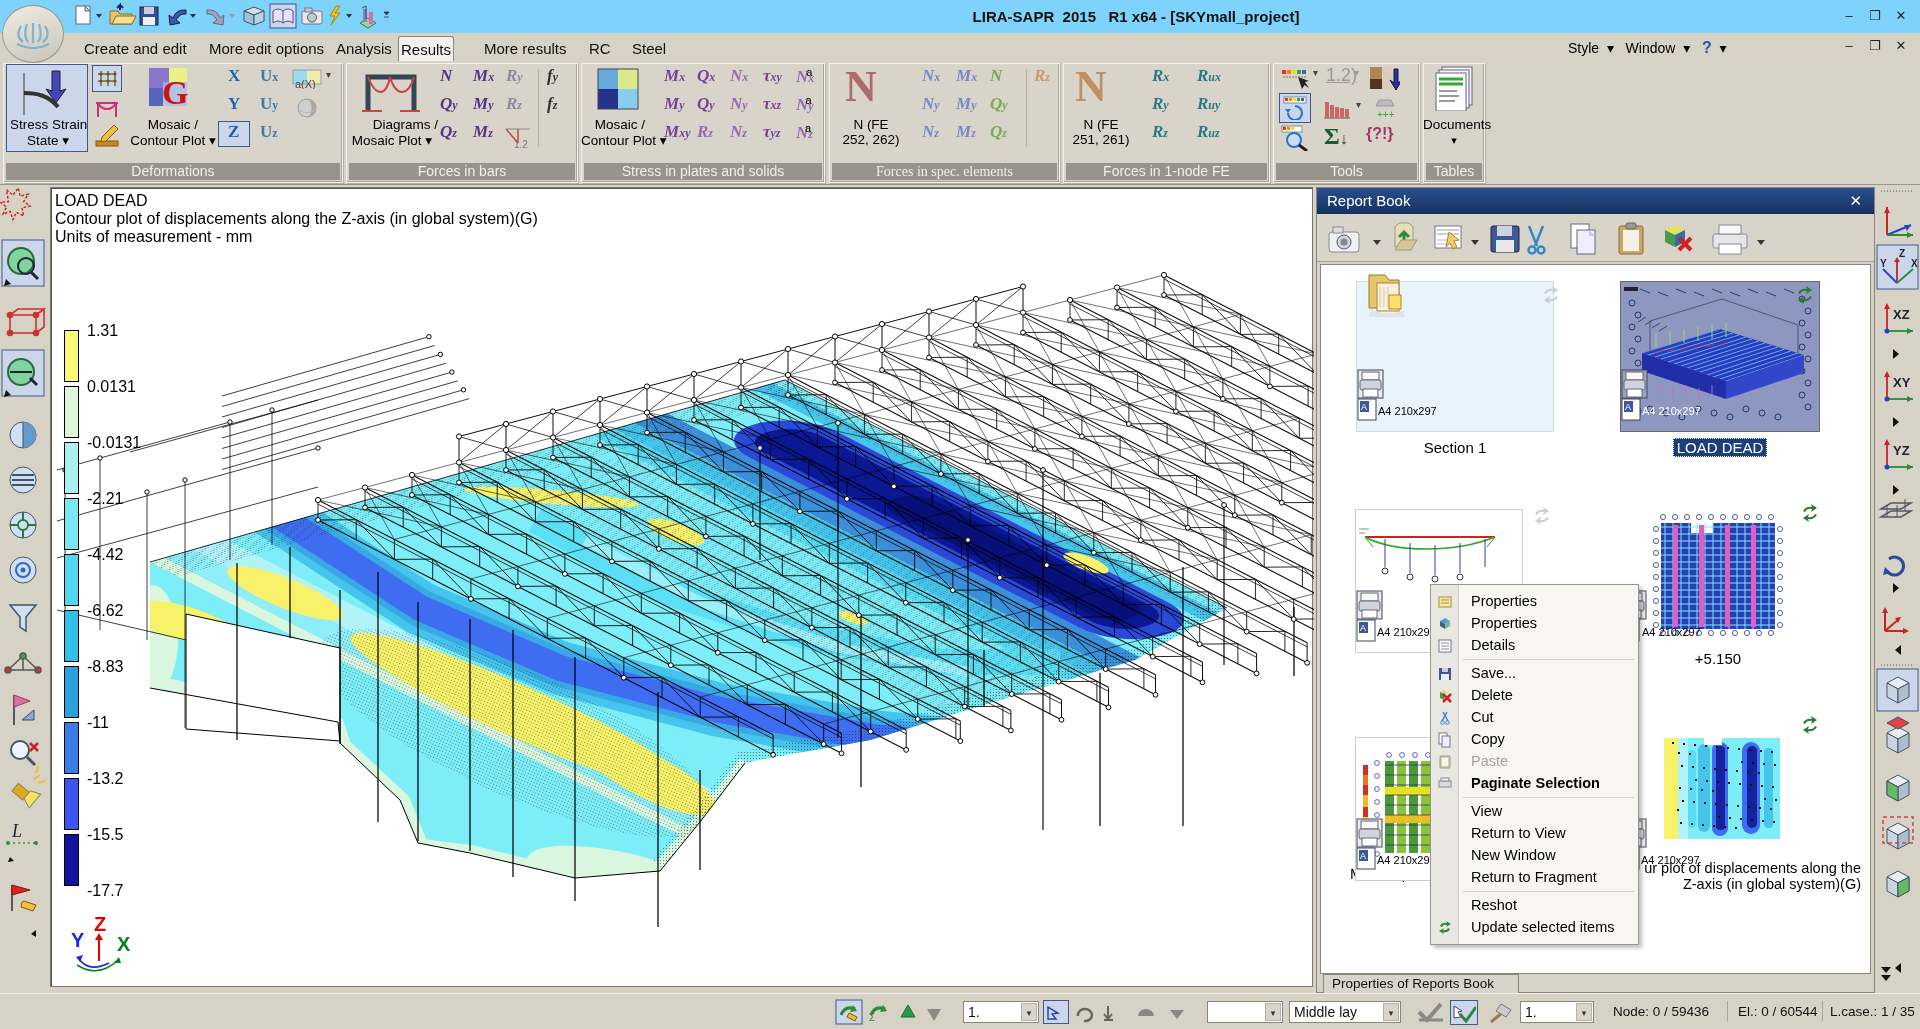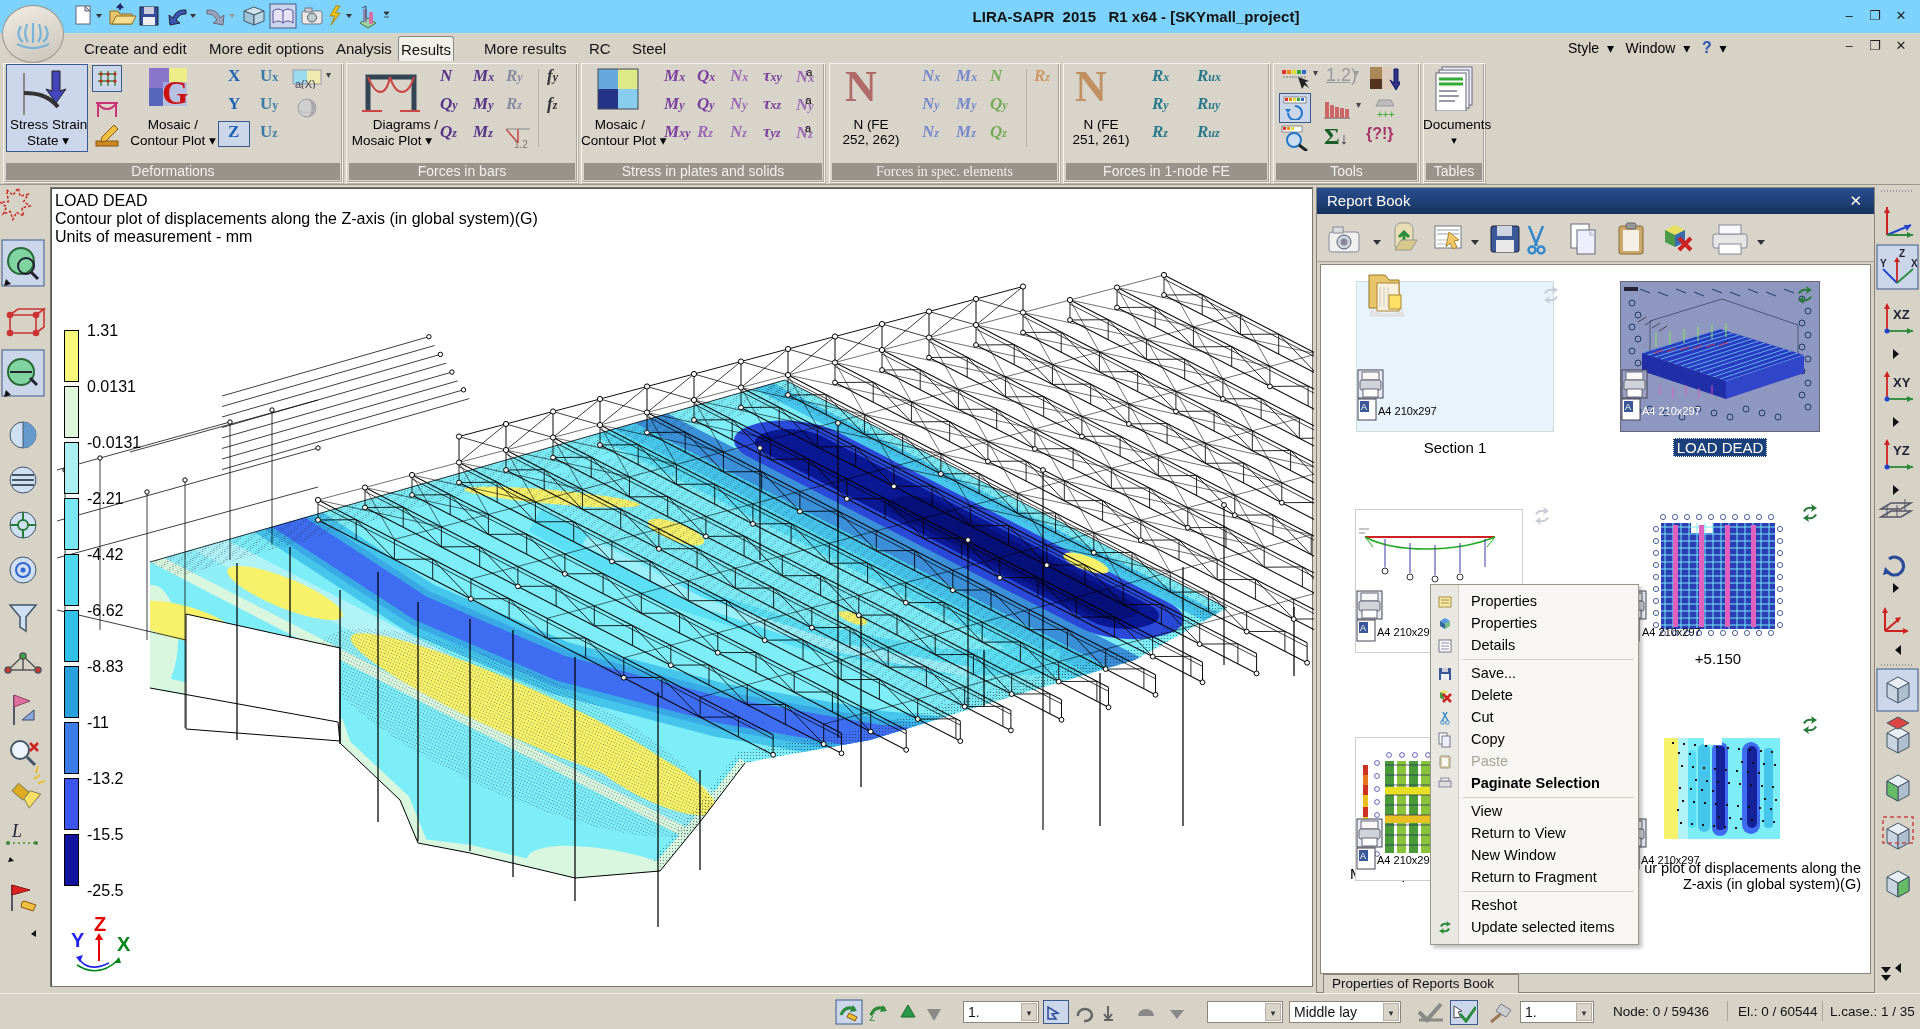--- a/index.html
+++ b/index.html
@@ -417,21 +417,21 @@
         <div class="leglab" style="top:134px;">1.31</div>
         <div class="leglab" style="top:190px;">0.0131</div>
         <div class="leglab" style="top:246px;">-0.0131</div>
         <div class="leglab" style="top:302px;">-2.21</div>
         <div class="leglab" style="top:358px;">-4.42</div>
         <div class="leglab" style="top:414px;">-6.62</div>
         <div class="leglab" style="top:470px;">-8.83</div>
         <div class="leglab" style="top:526px;">-11</div>
         <div class="leglab" style="top:582px;">-13.2</div>
         <div class="leglab" style="top:638px;">-15.5</div>
-        <div class="leglab" style="top:694px;">-25.5</div>
+        <div class="leglab" style="top:694px;">-17.7</div>
         <svg class="abs" style="left:14px;top:725px;" width="70" height="60" viewBox="0 0 70 60">
 <text x="29" y="18" font-size="20" font-weight="bold" fill="#e80000" font-family="Liberation Sans">Z</text>
 <text x="6" y="34" font-size="20" font-weight="bold" fill="#2222e8" font-family="Liberation Sans">Y</text>
 <text x="52" y="38" font-size="20" font-weight="bold" fill="#00851a" font-family="Liberation Sans">X</text>
 <line x1="34" y1="48" x2="34" y2="22" stroke="#e80000" stroke-width="2"></line>
 <path d="M34 20 l-4 7 h8 z" fill="#e80000"></path>
 <path d="M12 52 q 22 14 42 -6" fill="none" stroke="#00851a" stroke-width="1.6"></path>
 <path d="M54 44 l2 6 -7 0 z" fill="#00851a"></path>
 <path d="M44 50 q -20 10 -30 -4" fill="none" stroke="#2222e8" stroke-width="1.6"></path>
 <path d="M15 49 l-4 -5 7 -2 z" fill="#2222e8"></path>

